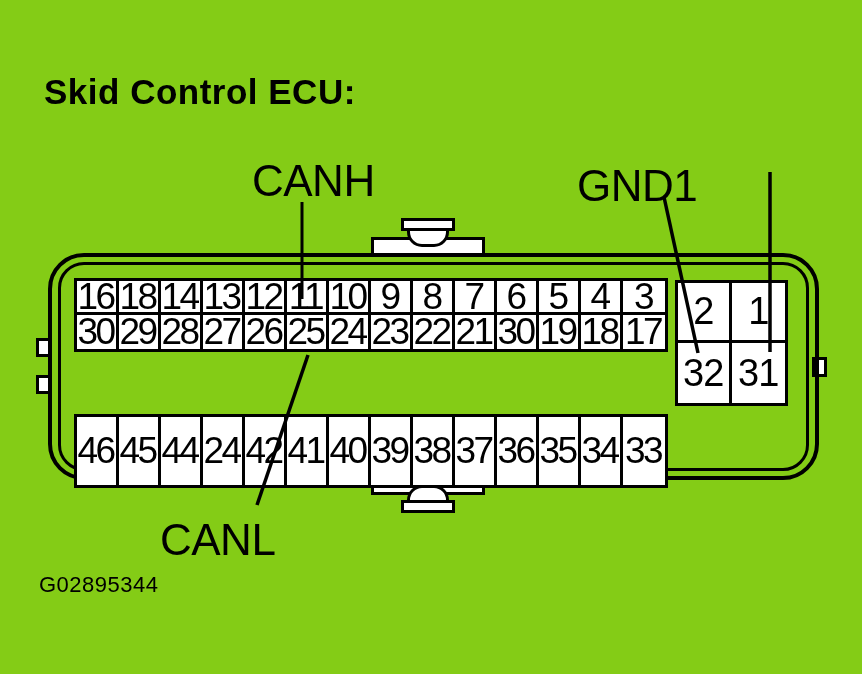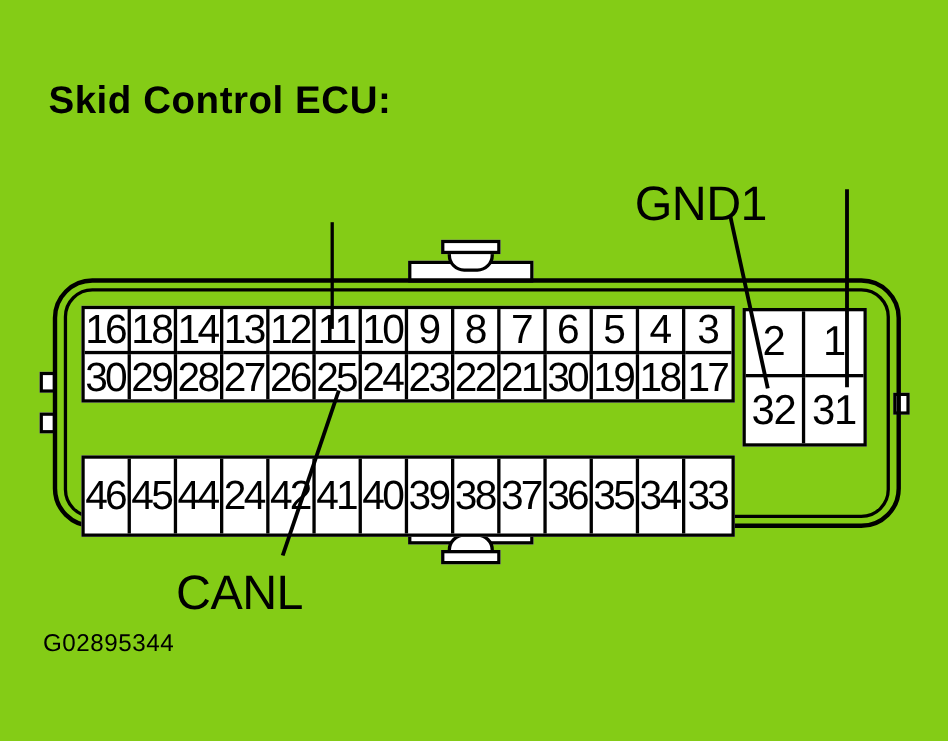--- a/index.html
+++ b/index.html
@@ -74,21 +74,21 @@
   }
   .pin-cell {
     display: flex; align-items: center; justify-content: center;
     box-sizing: border-box;
     border-right: 3px solid #000;
     font-size: 37px; letter-spacing: -2.5px;
     padding-right: 2px;
     overflow: hidden;
   }
   .grid-main12 {
-    left: 74px; top: 278px; width: 594px; height: 88px;
+    left: 74px; top: 278px; width: 594px; height: 74px;
     grid-template-columns: repeat(14, 1fr);
     grid-template-rows: repeat(2, 1fr);
   }
   .grid-main12 .pin-cell:nth-child(14n) { border-right: none; }
   .grid-main12 .pin-cell:nth-child(-n+14) { border-bottom: 3px solid #000; }
   .grid-main3 {
     left: 74px; top: 414px; width: 594px; height: 74px;
     grid-template-columns: repeat(14, 1fr);
     grid-template-rows: 1fr;
   }
@@ -108,20 +108,21 @@
     z-index: 10; pointer-events: none;
   }
 </style>
 </head>
 <body>
 
 <div class="stage">
 
   <div class="abs title">Skid Control ECU:</div>
 
+  <div class="abs pin-label label-canh">CANH</div>
   <div class="abs pin-label label-gnd1">GND1</div>
   <div class="abs pin-label label-canl">CANL</div>
 
   <div class="abs tab plat-top"></div>
   <div class="abs tab knob-stem-top"></div>
   <div class="abs tab knob-cap-top"></div>
   <div class="abs tab plat-bottom"></div>
   <div class="abs tab knob-stem-bottom"></div>
   <div class="abs tab knob-cap-bottom"></div>
   <div class="abs side-tab left-tab-1"></div>

